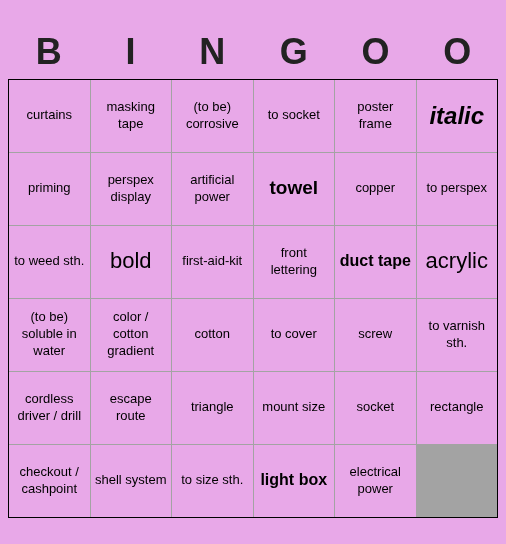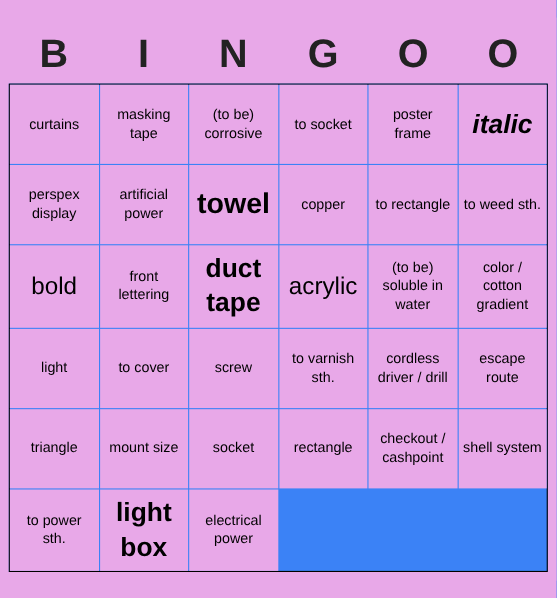--- a/index.html
+++ b/index.html
@@ -25,21 +25,21 @@
     .bingo-header-cell {
       font-size: 36px;
       font-weight: bold;
       color: #222;
       padding: 4px 0;
     }
     .bingo-grid {
       display: grid;
       grid-template-columns: repeat(6, 1fr);
       gap: 1px;
-      background: #3b82f6;
+      background: #a3a3a3;
       border: 1px solid #000;
     }
     .bingo-cell {
       background: #e8a8e8;
       padding: 6px 4px;
       text-align: center;
       font-size: 13px;
       color: #000;
       min-height: 72px;
       display: flex;
@@ -50,25 +50,25 @@
     .bingo-cell.large {
       font-size: 22px;
       font-weight: normal;
     }
     .bingo-cell.xlarge {
       font-size: 24px;
       font-weight: bold;
       font-style: italic;
     }
     .bingo-cell.medium-large {
-      font-size: 24px;
+      font-size: 16px;
       font-weight: bold;
     }
     .bingo-cell.highlight-large {
-      font-size: 26px;
+      font-size: 19px;
       font-weight: bold;
     }
   </style>
 </head>
 <body>
 
 <div class="bingo-card">
   <div class="bingo-header">
   <div class="bingo-header-cell">B</div>
       <div class="bingo-header-cell">I</div>
@@ -77,41 +77,43 @@
       <div class="bingo-header-cell">O</div>
       <div class="bingo-header-cell">O</div>
     </div>
   <div class="bingo-grid">
   <div class="bingo-cell">curtains</div>
       <div class="bingo-cell">masking tape</div>
       <div class="bingo-cell">(to be) corrosive</div>
       <div class="bingo-cell">to socket</div>
       <div class="bingo-cell">poster frame</div>
       <div class="bingo-cell xlarge">italic</div>
+      <div class="bingo-cell">priming</div>
       <div class="bingo-cell">perspex display</div>
       <div class="bingo-cell">artificial power</div>
       <div class="bingo-cell highlight-large">towel</div>
       <div class="bingo-cell">copper</div>
-      <div class="bingo-cell">to rectangle</div>
+      <div class="bingo-cell">to perspex</div>
       <div class="bingo-cell">to weed sth.</div>
       <div class="bingo-cell large">bold</div>
+      <div class="bingo-cell">first-aid-kit</div>
       <div class="bingo-cell">front lettering</div>
       <div class="bingo-cell medium-large">duct tape</div>
       <div class="bingo-cell large">acrylic</div>
       <div class="bingo-cell">(to be) soluble in water</div>
       <div class="bingo-cell">color / cotton gradient</div>
-      <div class="bingo-cell">light</div>
+      <div class="bingo-cell">cotton</div>
       <div class="bingo-cell">to cover</div>
       <div class="bingo-cell">screw</div>
       <div class="bingo-cell">to varnish sth.</div>
       <div class="bingo-cell">cordless driver / drill</div>
       <div class="bingo-cell">escape route</div>
       <div class="bingo-cell">triangle</div>
       <div class="bingo-cell">mount size</div>
       <div class="bingo-cell">socket</div>
       <div class="bingo-cell">rectangle</div>
       <div class="bingo-cell">checkout / cashpoint</div>
       <div class="bingo-cell">shell system</div>
-      <div class="bingo-cell">to power sth.</div>
+      <div class="bingo-cell">to size sth.</div>
       <div class="bingo-cell medium-large">light box</div>
       <div class="bingo-cell">electrical power</div>
     </div>
 </div>
 
 </body></html>

